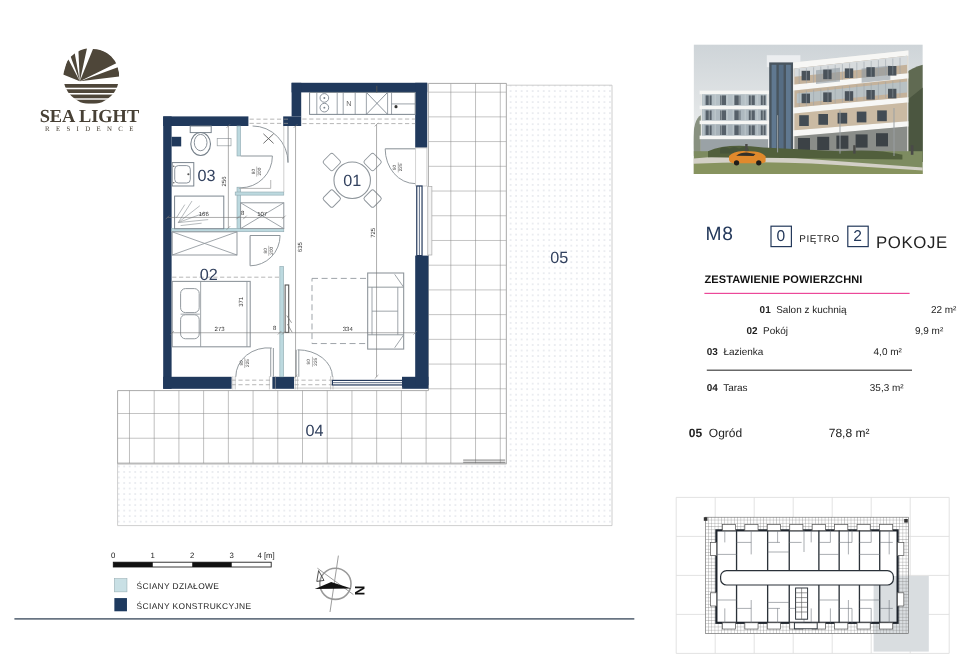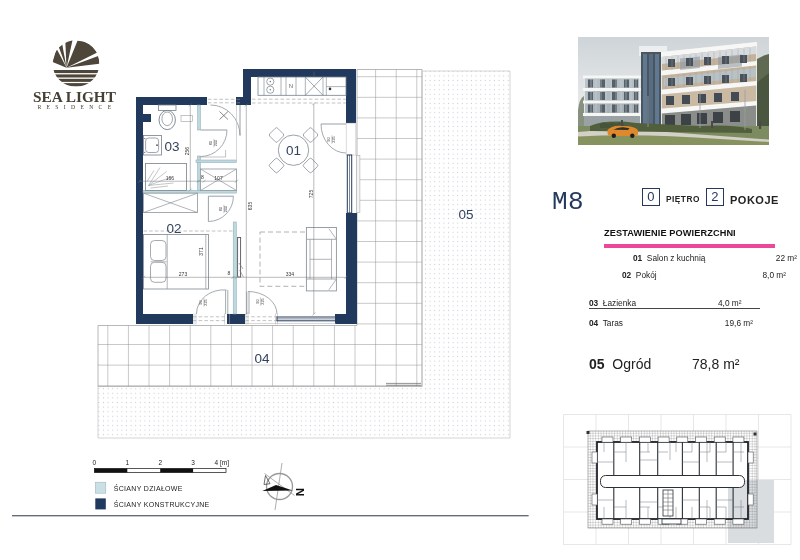--- a/index.html
+++ b/index.html
@@ -578,38 +578,38 @@
   <polygon points="265.5,475.5 270,483.7 264,484.5" fill="none" stroke="#333" stroke-width="0.7"></polygon>
   <text transform="translate(295.5,488) rotate(90)" font-size="11.5" font-weight="bold" fill="#111">N</text>
 </g>
 
 <g>
         <rect x="12" y="515.2" width="516.6" height="1.1" fill="#3A4A5C"></rect>
       </g>
 
 </svg>
 
-<div class="abs navy" style="left:552px;top:187px;font-size:26px;letter-spacing:0.5px;font-family:Liberation Mono, monospace;">M8</div>
+<div class="abs navy" style="left:588px;top:187px;font-size:16px;letter-spacing:0.5px;">M8</div>
 
 <div class="abs" style="left:642px;top:188px;width:15.5px;height:15.5px;border:1.9px solid #24395B;text-align:center;line-height:15.5px;font-size:13px;color:#24395B;">0</div>
 
-<div class="abs" style="left:666px;top:193.5px;font-size:8.3px;font-weight:bold;color:#222;letter-spacing:0.5px;">PIĘTRO</div>
+<div class="abs" style="left:666px;top:193.5px;font-size:8.3px;font-weight:normal;color:#222;letter-spacing:0.5px;">PIĘTRO</div>
 
 <div class="abs" style="left:706px;top:188px;width:15.5px;height:15.5px;border:1.9px solid #24395B;text-align:center;line-height:15.5px;font-size:13px;color:#24395B;">2</div>
 
-<div class="abs" style="left:730px;top:193.5px;font-size:11px;font-weight:bold;color:#222;letter-spacing:0.5px;">POKOJE</div>
-
-<div class="abs" style="left:604px;top:227.5px;width:170.5px;font-size:9.2px;font-weight:bold;color:#111;letter-spacing:0.1px;border-bottom:4px solid #ec4899;padding-bottom:6px;">ZESTAWIENIE POWIERZCHNI</div>
+<div class="abs" style="left:730px;top:193.5px;font-size:14px;font-weight:normal;color:#222;letter-spacing:0.5px;">POKOJE</div>
+
+<div class="abs" style="left:587px;top:227.5px;width:170.5px;font-size:9.2px;font-weight:bold;color:#111;letter-spacing:0.1px;border-bottom:1px solid #ec4899;padding-bottom:6px;">ZESTAWIENIE POWIERZCHNI</div>
 
 <div class="abs" style="left:589px;top:252.5px;width:170.5px;font-size:8.3px;color:#222;margin-left:44px;"><b>01</b>&nbsp; Salon z kuchnią<span style="float:right;margin-right:6.5px;">22 m²</span></div>
 
-<div class="abs" style="left:589px;top:270px;width:170.5px;font-size:8.3px;color:#222;padding-left:33px;"><b>02</b>&nbsp; Pokój<span style="float:right;margin-right:6.5px;">8,0 m²</span></div>
-
-<div class="abs" style="left:589px;top:298px;width:170.5px;font-size:8.3px;color:#222;"><b>03</b>&nbsp; Łazienka<span style="float:right;margin-right:18px;">4,0 m²</span></div>
+<div class="abs" style="left:589px;top:270px;width:170.5px;font-size:8.3px;color:#222;padding-left:33px;"><b>02</b>&nbsp; Pokój<span style="float:right;margin-right:6.5px;">9,9 m²</span></div>
+
+<div class="abs" style="left:589px;top:288px;width:170.5px;font-size:8.3px;color:#222;"><b>03</b>&nbsp; Łazienka<span style="float:right;margin-right:8px;">4,0 m²</span></div>
 
 <div class="abs" style="left:589px;top:308.3px;width:170.5px;height:1px;background:#444;"></div>
 
 
-<div class="abs" style="left:589px;top:318px;width:170.5px;font-size:8.3px;color:#222;"><b>04</b>&nbsp; Taras<span style="float:right;margin-right:6.5px;">19,6 m²</span></div>
-
-<div class="abs" style="left:589px;top:356px;width:170.5px;font-size:14px;color:#222;"><b>05</b>&nbsp; Ogród<span style="float:right;margin-right:20px;">78,8 m²</span></div>
+<div class="abs" style="left:589px;top:318px;width:170.5px;font-size:8.3px;color:#222;"><b>04</b>&nbsp; Taras<span style="float:right;margin-right:6.5px;">35,3 m²</span></div>
+
+<div class="abs" style="left:574px;top:356px;width:170.5px;font-size:10px;color:#222;"><b>05</b>&nbsp; Ogród<span style="float:right;margin-right:20px;">78,8 m²</span></div>
 
 </div>
 
 </body></html>

